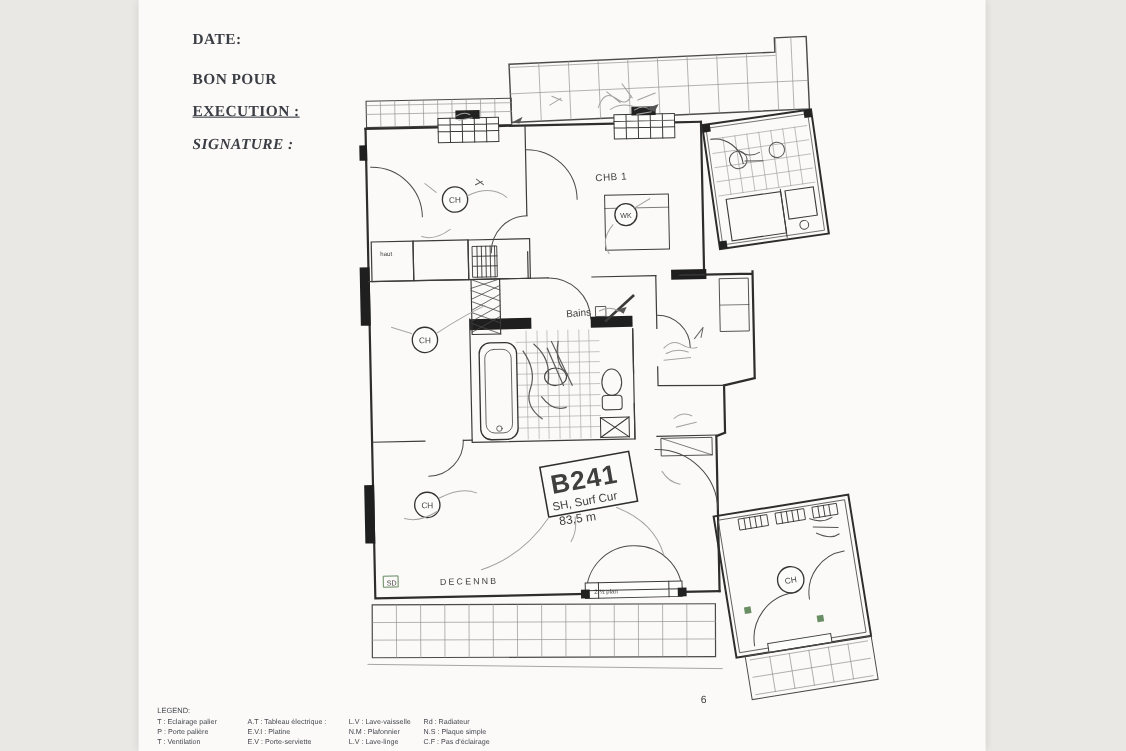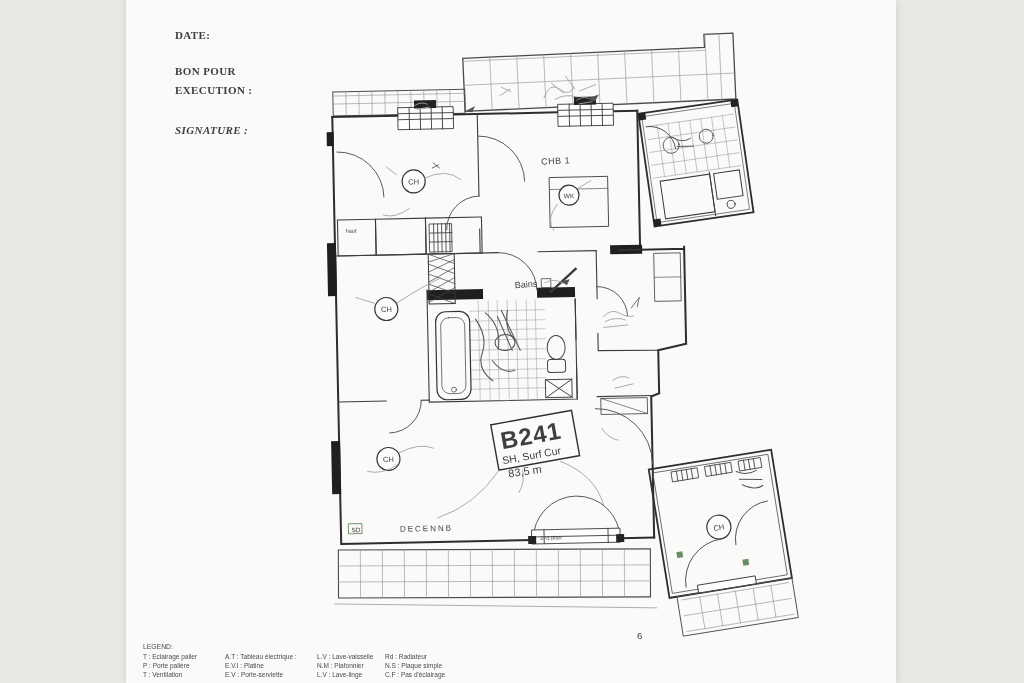--- a/index.html
+++ b/index.html
@@ -8,25 +8,25 @@
     background:#e9e8e5;
     font-family:"Liberation Sans",sans-serif;
   }
   .sheet{
     position:absolute;left:126px;top:0;width:770px;height:683px;
     background:#fbfaf8;box-shadow:0 0 8px rgba(0,0,0,.12);
   }
   .hdr{
     position:absolute;color:#3b3e44;
     font-family:"Liberation Serif",serif;
-    font-size:11px;letter-spacing:.4px;font-weight:600;
+    font-size:14px;letter-spacing:.4px;font-weight:600;
   }
   #hdr-date{left:175px;top:29px;}
   #hdr-bon1{left:175px;top:65px;}
-  #hdr-bon2{left:175px;top:84px;}
+  #hdr-bon2{left:175px;top:94px;text-decoration:underline;}
   #hdr-sig{left:175px;top:124px;font-style:italic;}
   .legend{
     position:absolute;left:143px;top:642px;width:330px;
     color:#474a52;font-size:6.5px;line-height:9px;
   }
   .legend .title{font-size:6.8px;margin-bottom:0px;}
   .lcol{position:absolute;top:10px;white-space:nowrap;}
   .lcol div{height:9px;}
   #lcol0{left:0px;}
   #lcol1{left:82px;}

